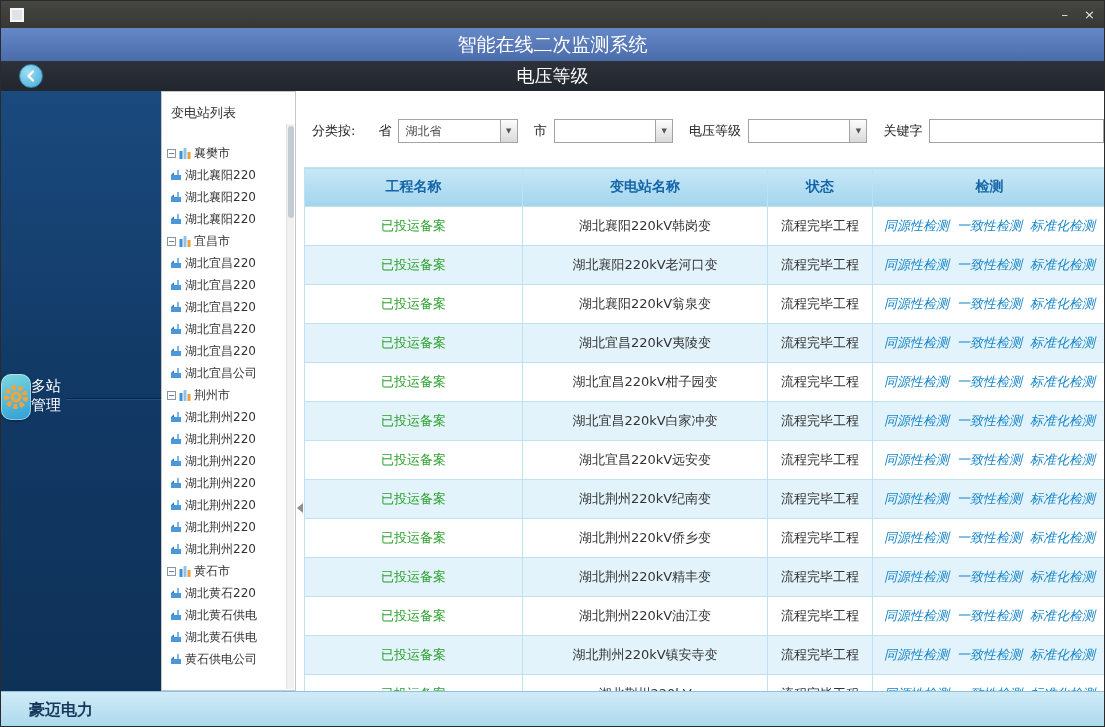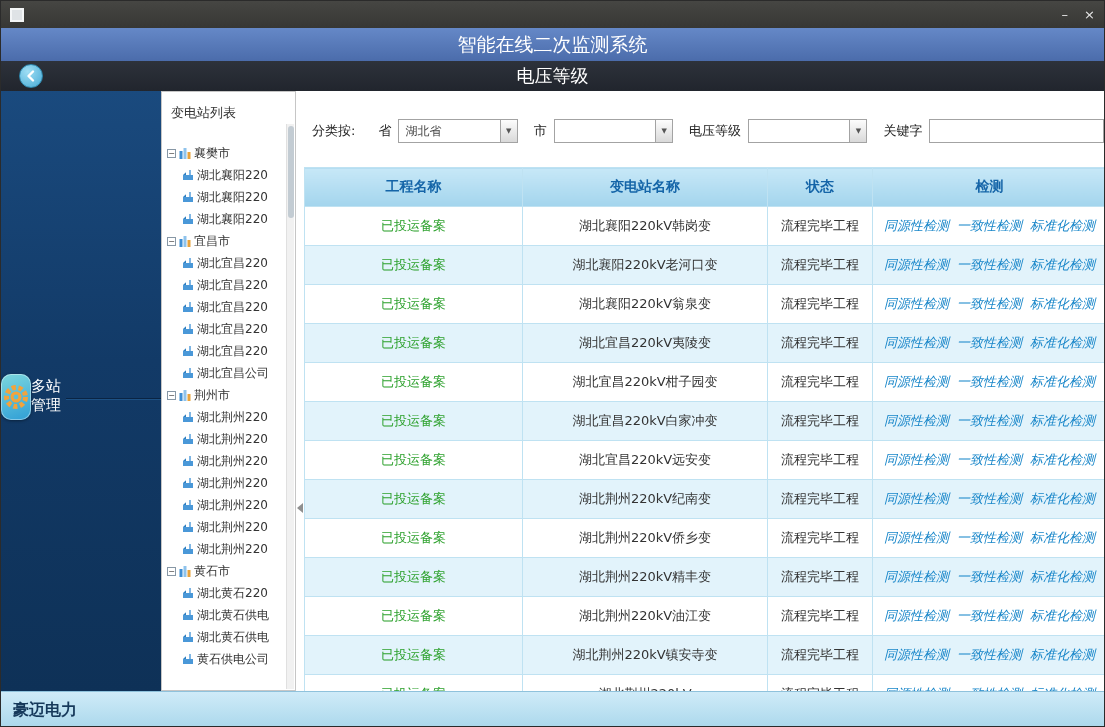--- a/index.html
+++ b/index.html
@@ -40,21 +40,21 @@
   .nav-label { color:#fff; font-size:15px; margin-top:9px; cursor:pointer; }
   .sidebar-divider { width:100%; height:2px; margin-top:16px;
                      border-top:1px solid #0a2443; border-bottom:1px solid #1d5184; }
 
   
   .tree-panel { width:135px; flex:none; background:#fff; border:1px solid #c6c6c6;
                 position:relative; overflow:hidden; }
   .tree-title { font-size:13px; color:#333; padding:12px 9px 20px; }
   .tree-row { display:flex; align-items:center; height:22px; padding-left:5px; font-size:12px;
               color:#333; white-space:nowrap; overflow:hidden; cursor:pointer; }
-  .tree-row.child { padding-left:20px; }
+  .tree-row.child { padding-left:8px; }
   .expander { width:9px; height:9px; flex:none; border:1px solid #8797a5; background:#fff;
               font-size:8px; line-height:7px; text-align:center; color:#444; margin-right:3px; }
   .ticon { flex:none; display:inline-flex; margin-right:3px; }
   .tree-label { overflow:hidden; }
   .tree-scrollbar { position:absolute; right:1px; top:32px; bottom:1px; width:8px;
                     background:#f1f1f1; border-left:1px solid #e0e0e0; cursor:pointer; }
   .tree-thumb { position:absolute; top:2px; left:1px; width:6px; height:92px;
                 background:#c3ccd3; border-radius:3px; }
 
   
@@ -90,21 +90,21 @@
   th:nth-child(1), td:nth-child(1) { width:218px; }
   th:nth-child(2), td:nth-child(2) { width:245px; }
   th:nth-child(3), td:nth-child(3) { width:105px; }
   th:nth-child(4), td:nth-child(4) { width:234px; }
   td.project { color:#2da12d; }
   td.detect a { color:#1886c9; margin:0 4px; text-decoration:none; cursor:pointer;font-style:italic; }
 
   
   .statusbar { height:37px; background:linear-gradient(#cfebf8,#abd8ec);
                border-top:1px solid #8fc2dc; display:flex; align-items:center;
-               padding-left:12px; color:#16395b; font-size:16px; font-weight:bold; }
+               padding-left:28px; color:#16395b; font-size:16px; font-weight:bold; }
 </style>
 </head>
 <body>
 
 <div class="window">
 
   <div class="titlebar">
     <span class="app-icon"></span>
     <span class="win-controls">
       <span class="win-btn">–</span>

